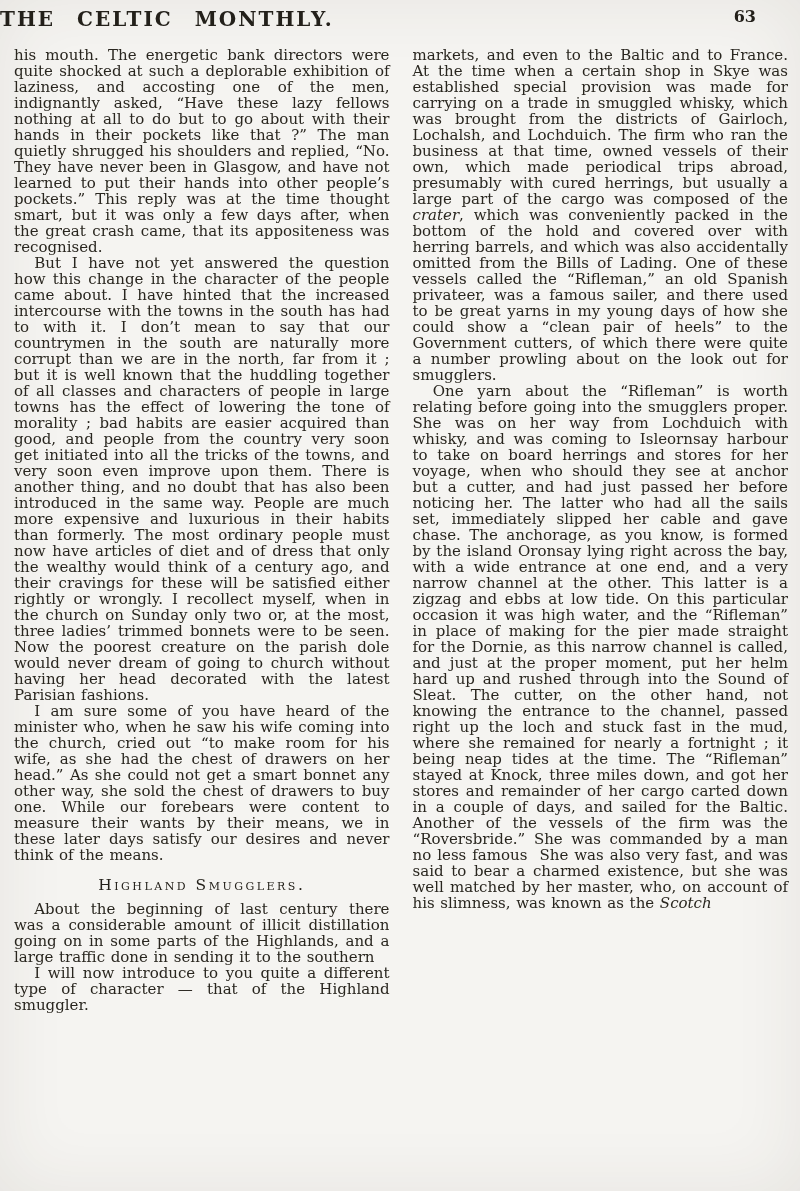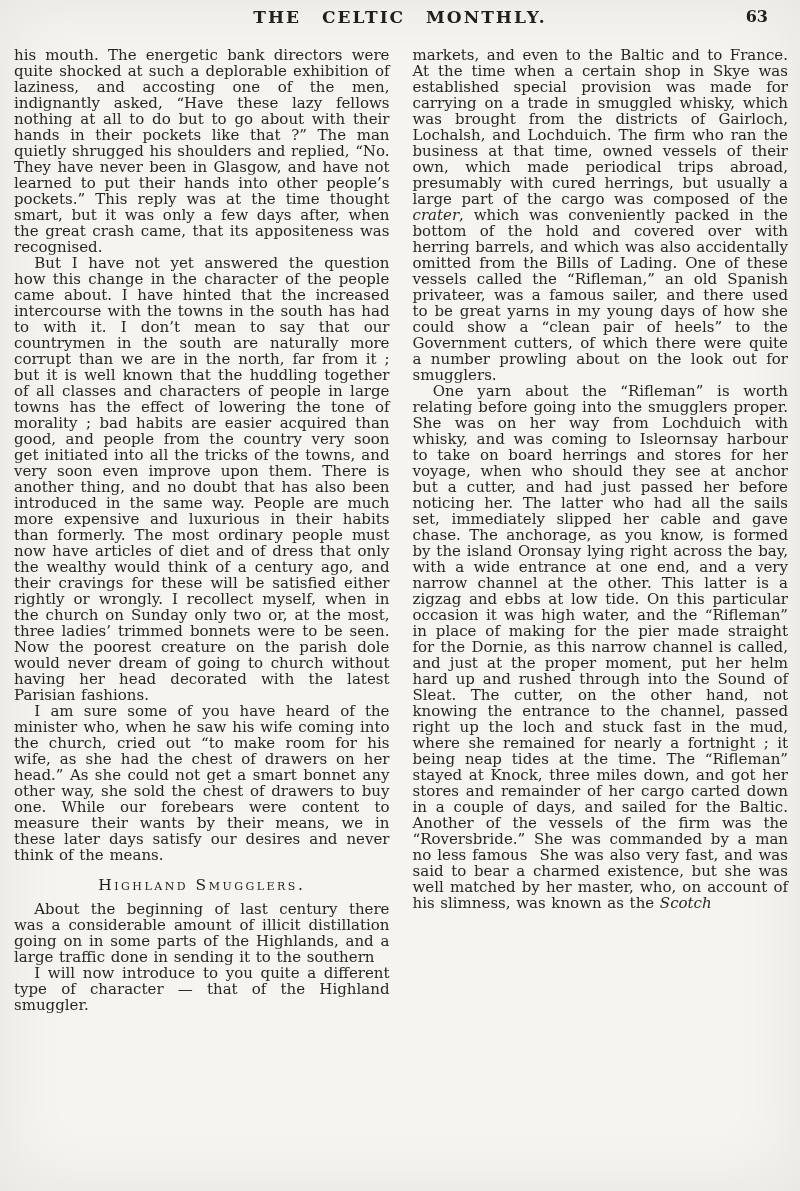--- a/index.html
+++ b/index.html
@@ -18,31 +18,30 @@
     overflow: hidden;
     box-shadow: inset 0 0 70px rgba(60,55,40,0.08);
   }
   .page-header {
     position: relative;
     height: 34px;
     padding-top: 7px;
   }
   .journal-title {
     margin: 0;
-    text-align: center;
-    font-size: 17px;
+    font-size: 20px;
     font-weight: bold;
     letter-spacing: 2px;
     word-spacing: 13px;
     color: #23201a;
   }
   .page-number {
     position: absolute;
     top: 7px;
-    right: 32px;
+    right: 44px;
     font-size: 16px;
     font-weight: bold;
     color: #23201a;
   }
   .columns {
     display: flex;
     gap: 23px;
     padding: 6px 12px 0 14px;
   }
   .col {

